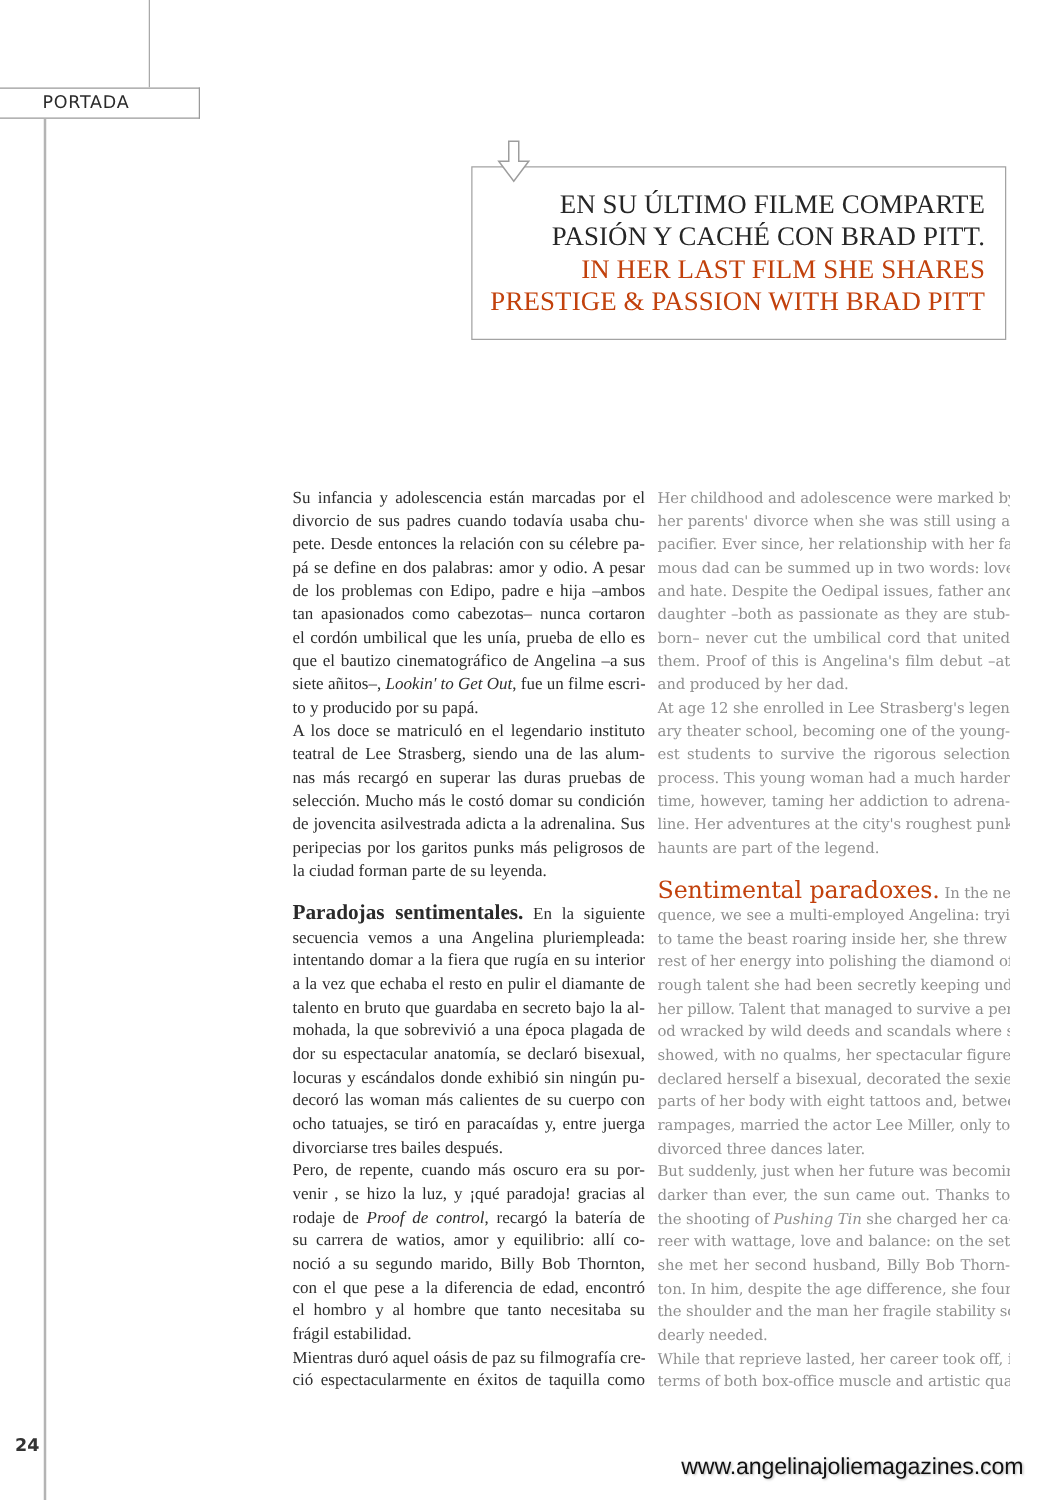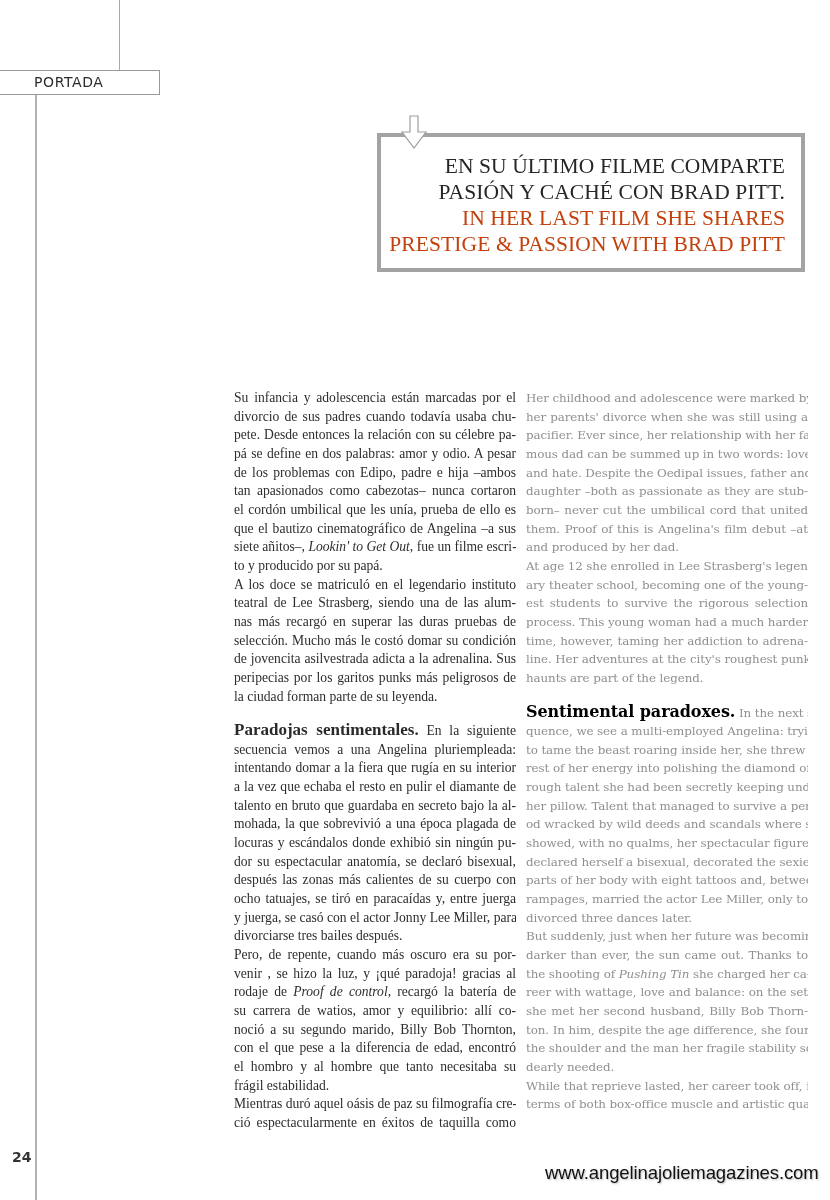--- a/index.html
+++ b/index.html
@@ -18,21 +18,21 @@
     background: #fff;
   }
   .section-tab span {
     position: absolute; left: 34px; top: 3px;
     font-family: "DejaVu Sans", sans-serif; font-size: 14px; letter-spacing: 0.6px;
     color: #2b2b2b;
   }
 
   .callout {
     position: absolute; left: 377px; top: 133px; width: 428px; height: 139px;
-    border: 4px solid #a3a3a3; box-sizing: border-box; background: #fff;
+    border: 1px solid #a3a3a3; box-sizing: border-box; background: #fff;
   }
   .callout .arrow { position: absolute; left: 18px; top: -22px; width: 30px; height: 36px; }
   .callout .lines { position: absolute; right: 16px; top: 16px; text-align: right; }
   .callout .line {
     font-family: "Liberation Serif", serif; font-size: 21.5px; line-height: 26px;
     white-space: nowrap; letter-spacing: 0.1px;
   }
   .callout .es { color: #262626; }
   .callout .en { color: #c2410c; }
 
@@ -40,21 +40,21 @@
     position: absolute; top: 389px; width: 282px;
     font-family: "Liberation Serif", serif; font-size: 13.6px; line-height: 18.65px;
   }
   .col-es { left: 234px; color: #2d2d2d; }
   .col-en { left: 526px; color: #8f8f8f; font-family: "DejaVu Serif", serif; font-size: 11.9px; line-height: 18.65px; letter-spacing: -0.1px; }
   .col p { margin: 0; text-align: justify; hyphens: manual; }
   .col .line { display: block; white-space: nowrap; text-align: justify; text-align-last: justify; overflow: hidden; }
   .col .line.last { text-align-last: left; }
   .col .gap { height: 15px; }
   .col-es .subhead { font-weight: bold; font-size: 17px; color: #2a2a2a; }
-  .col-en .subhead { font-weight: bold; font-size: 16px; color: #000000; }
+  .col-en .subhead { font-weight: normal; font-size: 19px; color: #c2410c; }
   em { font-style: italic; }
 
   .page-number {
     position: absolute; left: 12px; top: 1149px;
     font-family: "DejaVu Sans", sans-serif; font-size: 14px; font-weight: bold; color: #333;
   }
   .watermark {
     position: absolute; left: 509px; top: 1162px;
     font-family: "Liberation Sans", sans-serif; font-size: 18.5px; color: #111;
     text-shadow: 1px 1px 2px #bbbbbb; letter-spacing: -0.1px; margin-left: 36px;
@@ -105,25 +105,24 @@
     <span class="line last">la ciudad forman parte de su leyenda.</span>
   </p>
   <div class="gap"></div>
   <p>
     <span class="line"><span class="subhead">Paradojas sentimentales.</span><span> En la siguiente</span></span>
     <span class="line">secuencia vemos a una Angelina pluriempleada:</span>
     <span class="line">intentando domar a la fiera que rugía en su interior</span>
     <span class="line">a la vez que echaba el resto en pulir el diamante de</span>
     <span class="line">talento en bruto que guardaba en secreto bajo la al-</span>
     <span class="line">mohada, la que sobrevivió a una época plagada de</span>
+    <span class="line">dor su espectacular anatomía, se declaró bisexual,</span>
     <span class="line">locuras y escándalos donde exhibió sin ningún pu-</span>
-    <span class="line">dor su espectacular anatomía, se declaró bisexual,</span>
-    <span class="line">después las zonas más calientes de su cuerpo con</span>
+    <span class="line">decoró las woman más calientes de su cuerpo con</span>
     <span class="line">ocho tatuajes, se tiró en paracaídas y, entre juerga</span>
-    <span class="line">y juerga, se casó con el actor Jonny Lee Miller, para</span>
     <span class="line last">divorciarse tres bailes después.</span>
   </p>
   <p>
     <span class="line">Pero, de repente, cuando más oscuro era su por-</span>
     <span class="line">venir , se hizo la luz, y ¡qué paradoja! gracias al</span>
     <span class="line"><span>rodaje de </span><em>Proof de control</em><span>, recargó la batería de</span></span>
     <span class="line">su carrera de watios, amor y equilibrio: allí co-</span>
     <span class="line">noció a su segundo marido, Billy Bob Thornton,</span>
     <span class="line">con el que pese a la diferencia de edad, encontró</span>
     <span class="line">el hombro y al hombre que tanto necesitaba su</span>

